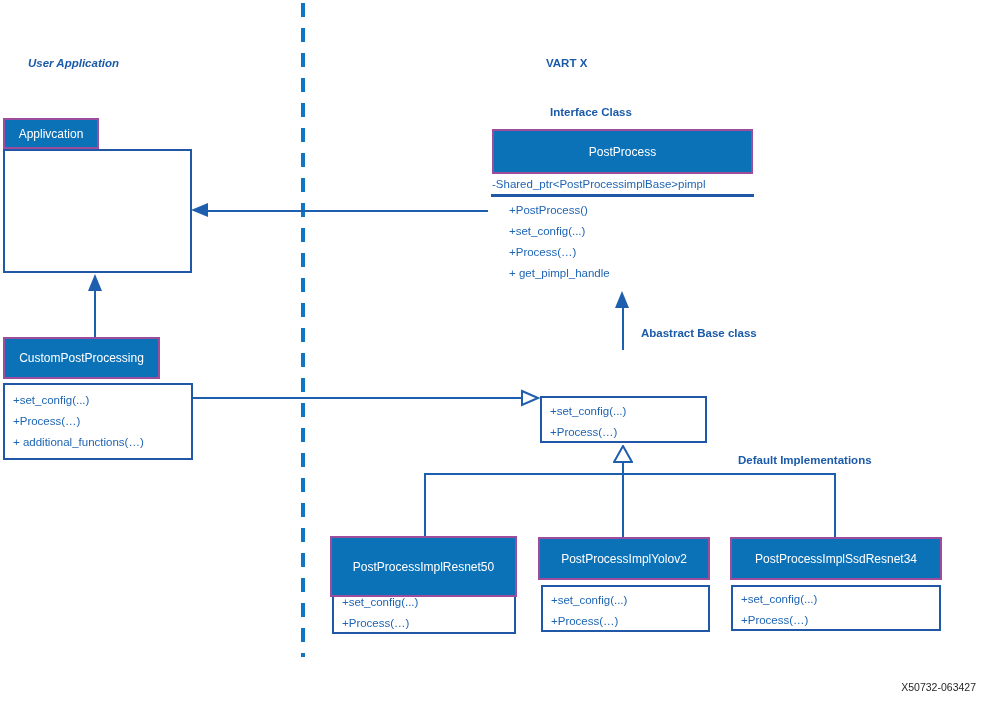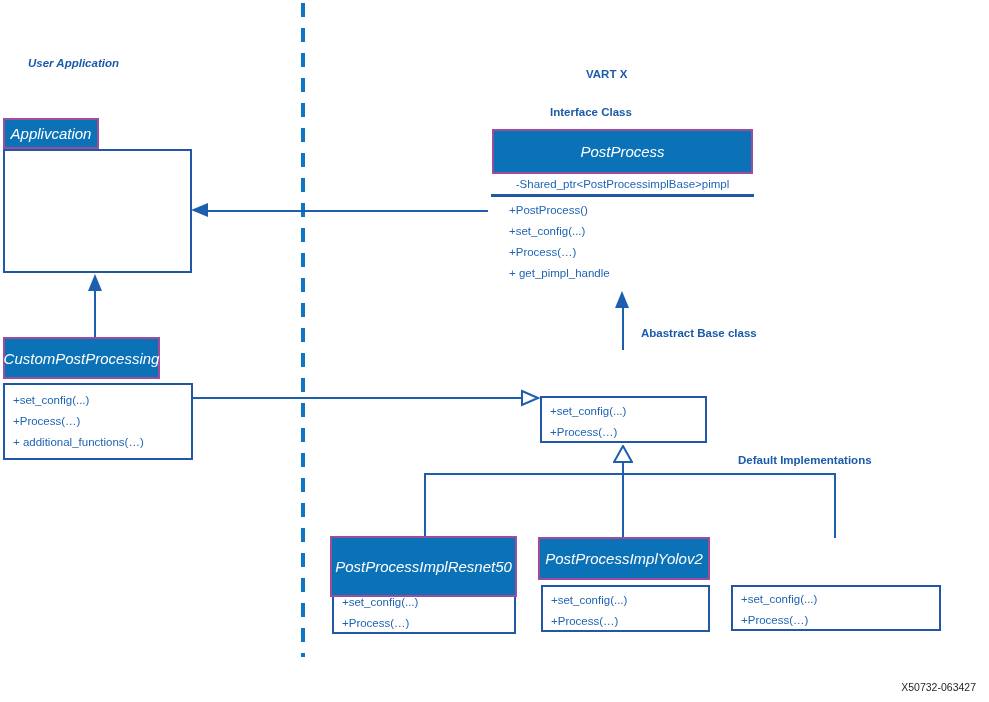--- a/index.html
+++ b/index.html
@@ -13,29 +13,29 @@
     --figure-id-text:#231f20;
   }
   *{margin:0;padding:0;box-sizing:border-box;}
   html,body{background:#fff;}
   body{font-family:"Liberation Sans",sans-serif;}
   .canvas{position:relative;width:989px;height:702px;background:#ffffff;overflow:hidden;}
 
   .region-label{position:absolute;font-size:11.5px;font-weight:bold;color:var(--label-text);white-space:nowrap;}
 
   .cls-header{position:absolute;background:var(--header-fill);border:2px solid var(--header-border);
-    color:#ffffff;display:flex;align-items:center;justify-content:center;font-size:15px;z-index:3;font-style:italic;}
+    color:#ffffff;display:flex;align-items:center;justify-content:center;font-size:12px;z-index:3;}
   .cls-methods{position:absolute;background:#ffffff;border:2px solid var(--box-border);
     color:var(--method-text);font-size:11.5px;z-index:2;}
   .cls-methods .m{line-height:21px;padding-left:8px;white-space:nowrap;}
 
   .free-methods{position:absolute;color:var(--method-text);font-size:11.5px;z-index:2;}
   .free-methods .m{line-height:21px;white-space:nowrap;}
 
-  .attr-text{position:absolute;color:var(--method-text);font-size:11.5px;text-align:center;z-index:2;white-space:nowrap;}
+  .attr-text{position:absolute;color:var(--method-text);font-size:11.5px;z-index:2;white-space:nowrap;}
 
   .hline{position:absolute;background:var(--line);height:2px;z-index:1;}
   .vline{position:absolute;background:var(--line);width:2px;z-index:1;}
   .sep{position:absolute;background:var(--box-border);height:3px;z-index:2;}
 
   .arrow-left{position:absolute;width:0;height:0;border-top:7px solid transparent;
     border-bottom:7px solid transparent;border-right:17px solid var(--line);z-index:2;}
   .arrow-up{position:absolute;width:0;height:0;border-left:7px solid transparent;
     border-right:7px solid transparent;border-bottom:17px solid var(--line);z-index:2;}
 
@@ -50,21 +50,21 @@
   .folder-rect{position:absolute;background:#ffffff;border:2px solid var(--box-border);z-index:2;}
 </style>
 </head>
 <body>
 
 <div class="canvas">
 
   <div class="divider" style="left:301px;top:3px;height:654px;"></div>
 
   <div class="region-label" style="left:28px;top:57px;font-style:italic;">User Application</div>
-  <div class="region-label" style="left:546px;top:68px;margin-left:40px;">VART X</div>
+  <div class="region-label" style="left:546px;top:57px;">VART X</div>
   <div class="region-label" style="left:550px;top:106px;">Interface Class</div>
   <div class="region-label" style="left:641px;top:327px;">Abastract Base class</div>
   <div class="region-label" style="left:693px;top:454px;padding-left:45px;">Default Implementations</div>
 
   <div class="cls-header" style="left:3px;top:118px;width:96px;height:31px;z-index:4;">
     <span>Applivcation</span>
   </div>
   <div class="folder-rect" style="left:3px;top:149px;width:189px;height:124px;"></div>
 
   <div class="hline" style="left:206px;top:210px;width:282px;"></div>
@@ -124,20 +124,23 @@
   </div>
 
   <div class="cls-header" style="left:538px;top:537px;width:172px;height:43px;">
     <span>PostProcessImplYolov2</span>
   </div>
   <div class="cls-methods" style="left:541px;top:585px;width:169px;height:47px;padding-top:3px;">
     <div class="m">+set_config(...)</div>
     <div class="m">+Process(…)</div>
   </div>
 
+  <div class="cls-header" style="left:730px;top:537px;width:212px;height:43px;">
+    <span>PostProcessImplSsdResnet34</span>
+  </div>
   <div class="cls-methods" style="left:731px;top:585px;width:210px;height:46px;padding-top:2px;">
     <div class="m">+set_config(...)</div>
     <div class="m">+Process(…)</div>
   </div>
 
   <div class="figure-id" style="right:13px;top:681px;">X50732-063427</div>
 
 </div>
 
 </body></html>

